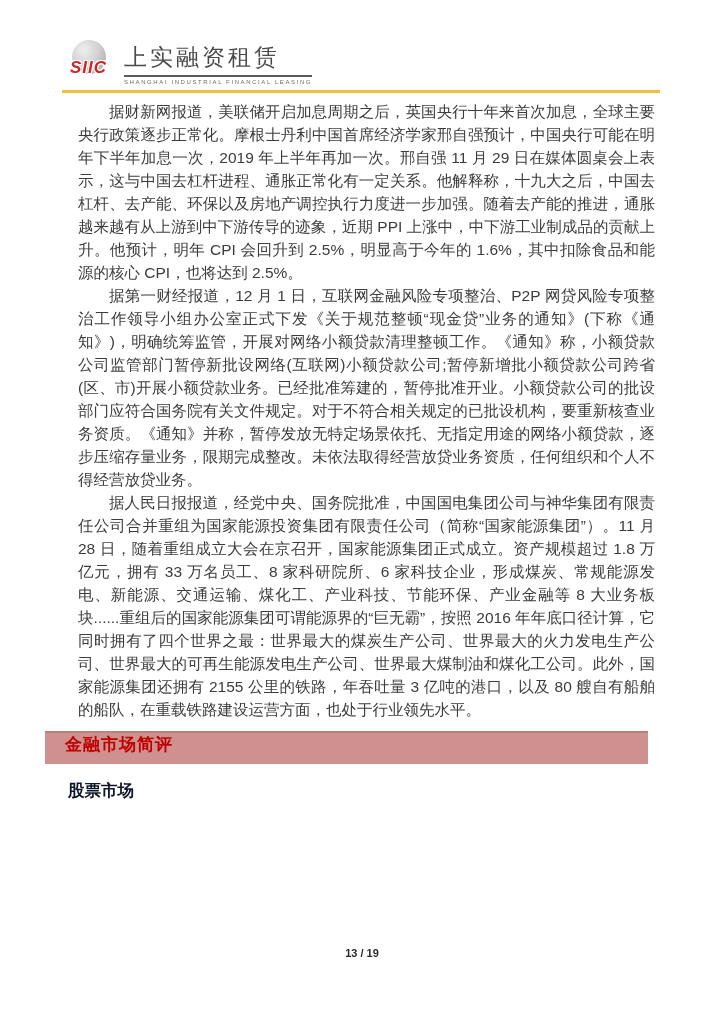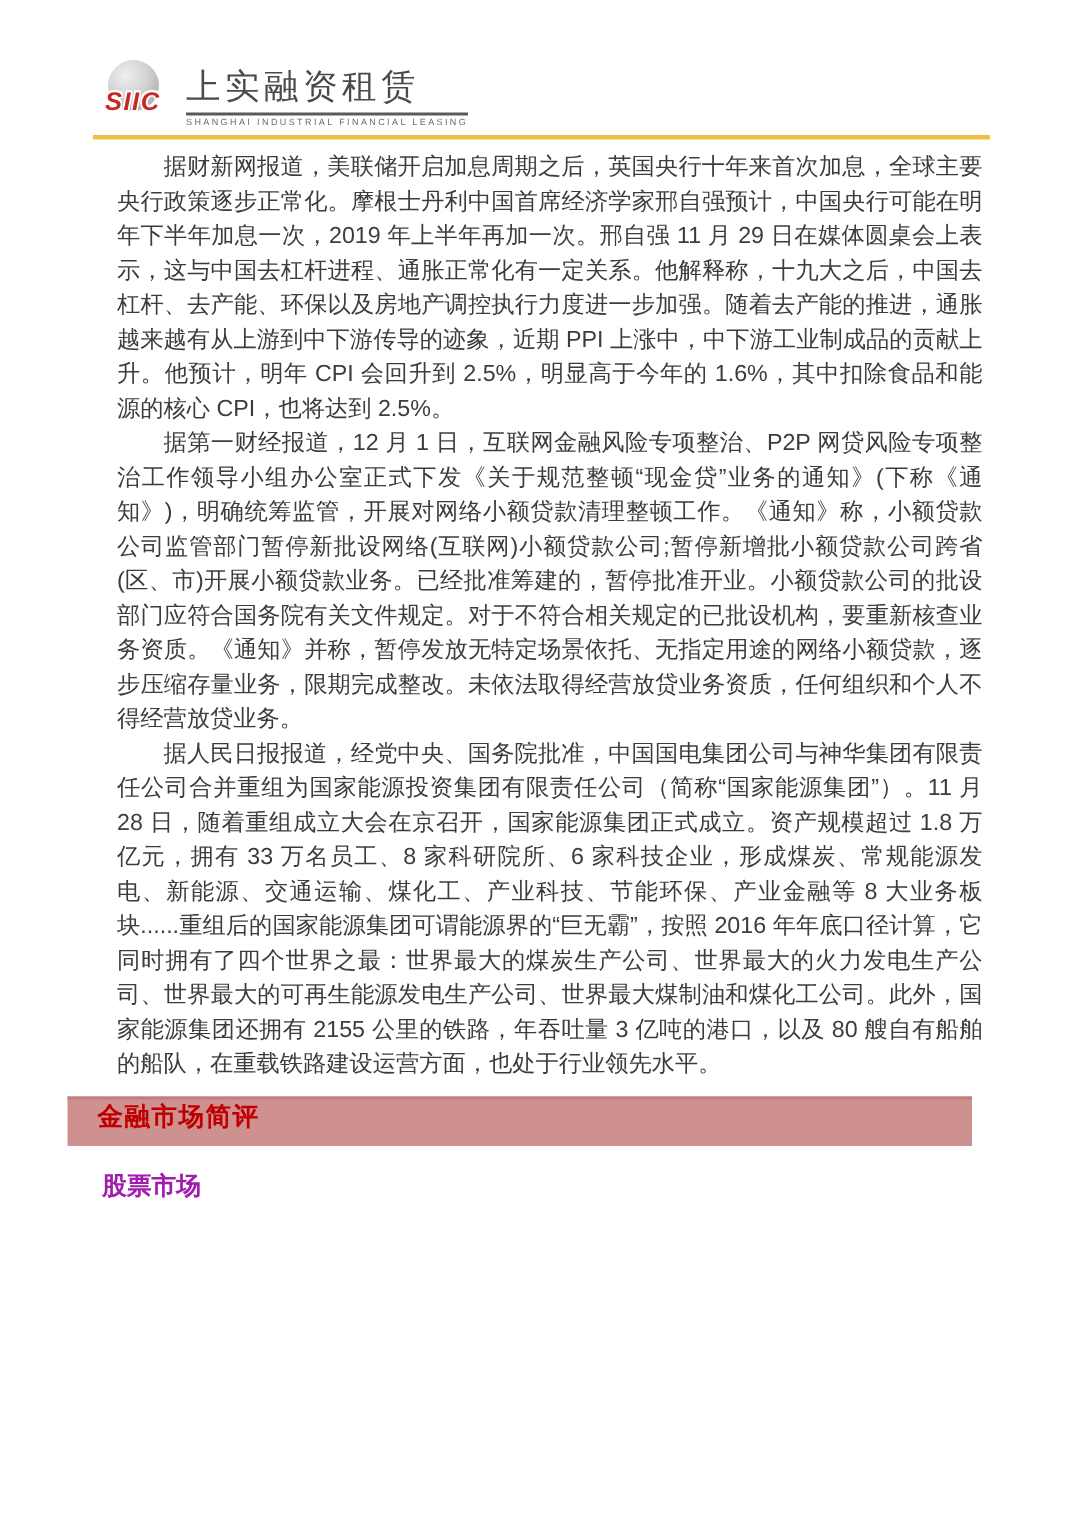--- a/index.html
+++ b/index.html
@@ -41,21 +41,21 @@
     margin:13px 0 12px 109px; font-size:16.5px; font-weight:bold; color:#141414;
     line-height:23px; white-space:nowrap;
   }
   .bullet { display:inline-block; font-size:13px; margin-right:15px; color:#111; vertical-align:1px; }
   
   .banner {
     margin:10px 0 0 -33px; width:603px; height:33px; background:#cf9090;
     border-top:2px solid #c07f7f; display:flex; align-items:flex-start; padding-left:20px;
   }
   .banner-title { font-size:17px; font-weight:bold; color:#c00000; letter-spacing:1px; }
-  .sub-title { margin:16px 0 0 -10px; font-size:16.5px; font-weight:bold; color:#a21caf; }
+  .sub-title { margin:16px 0 0 -10px; font-size:16.5px; font-weight:bold; color:#0f172a; }
   
   .page-number {
     position:absolute; left:0; top:947px; width:724px; text-align:center;
     font-size:11px; font-weight:bold; color:#2a2a2a;
   }
 </style>
 </head>
 <body>
 
 <div class="page">
@@ -86,14 +86,15 @@
     <div class="banner">
       <span class="banner-title">金融市场简评</span>
     </div>
 
     <div class="sub-title">股票市场</div>
 
 
 
   </div>
 
+  <div class="page-number">13 / 19</div>
 
 </div>
 
 </body></html>

